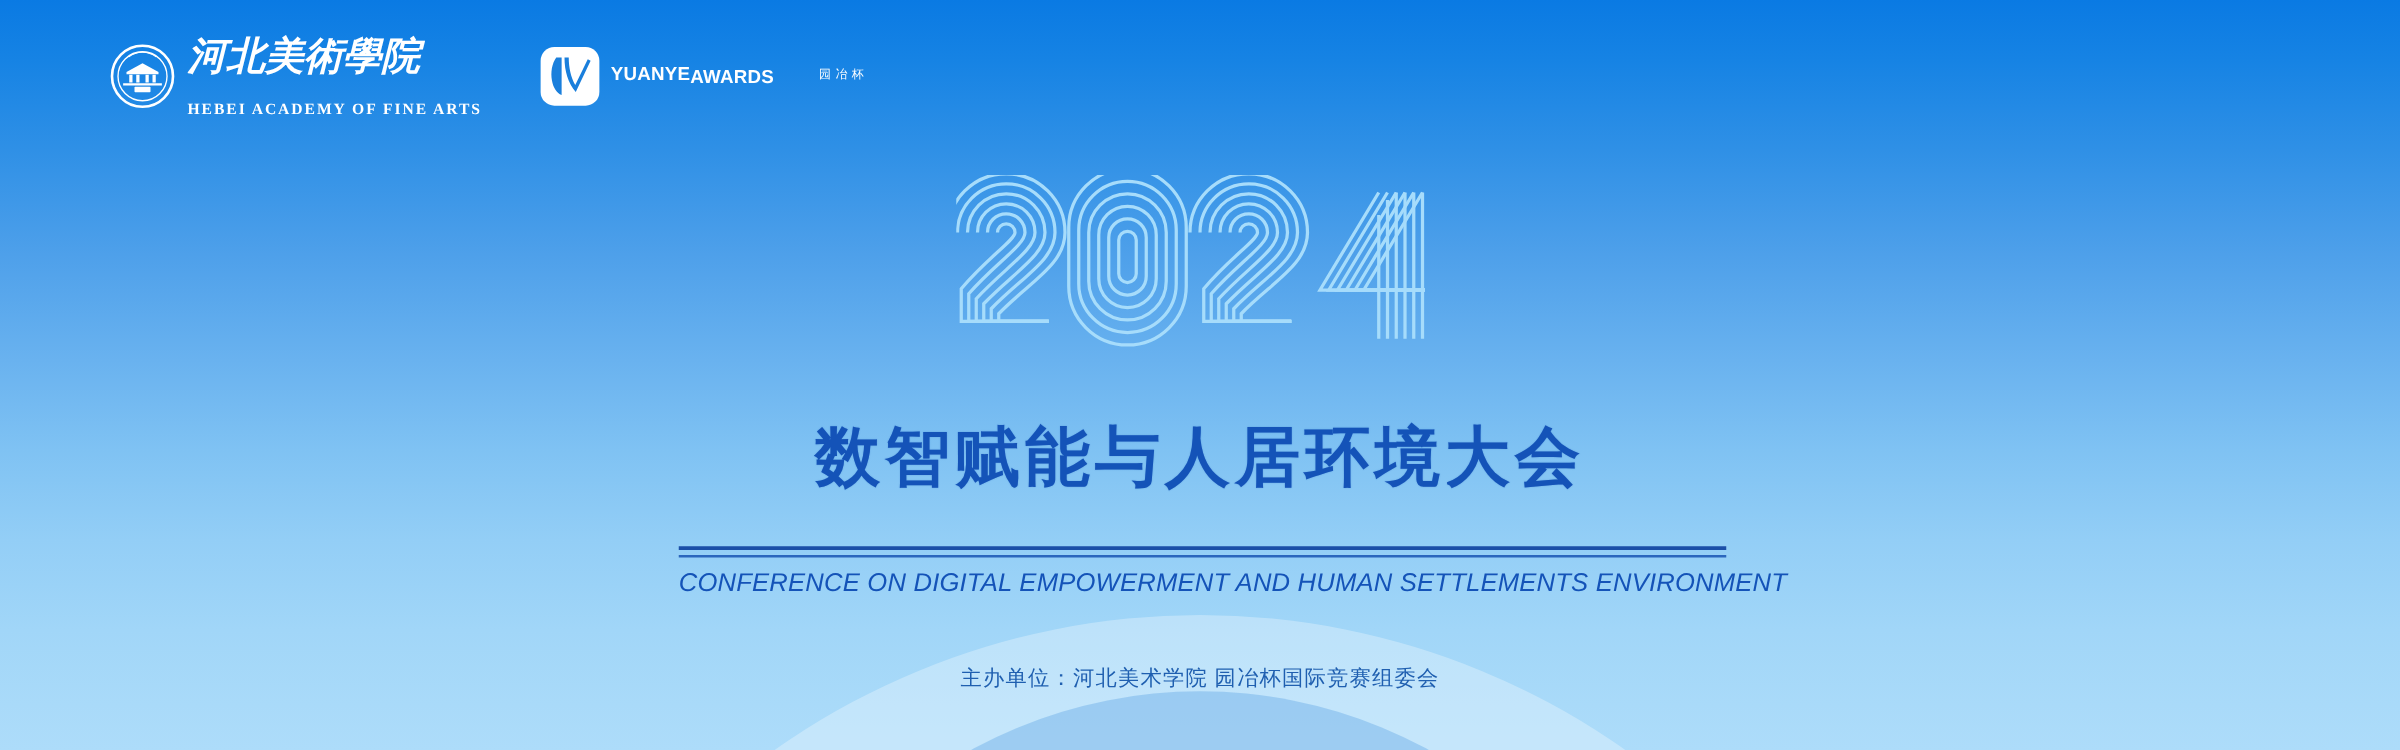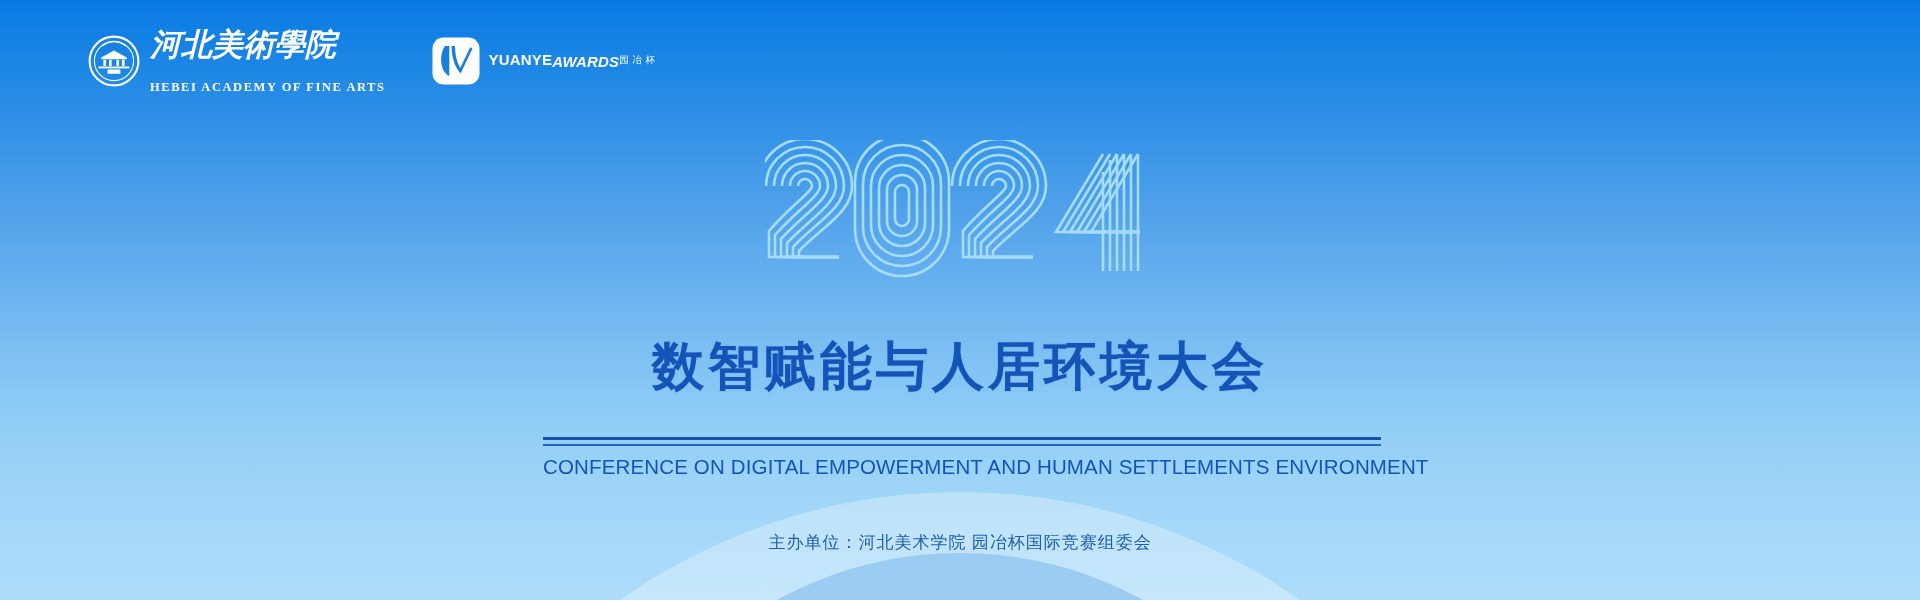--- a/index.html
+++ b/index.html
@@ -102,27 +102,28 @@
     display: flex;
     flex-direction: row;
     line-height: 1;
   }
   .yuanye-l1, .yuanye-l2 {
     color: #ffffff;
     font-weight: 700;
     font-size: 15px;
     letter-spacing: 0.2px;
   }
-  .yuanye-l2 { margin-top: 2px; font-style: italic; }
+  .yuanye-l2 { margin-top: 2px; }
   .yuanye-cn {
     color: #ffffff;
     font-size: 9.5px;
     letter-spacing: 3.6px;
     margin-top: 3px;
     white-space: nowrap;
+    margin-left: 36px;
   }
 
   
   .year-wrap {
     position: absolute;
     left: 0;
     right: 0;
     top: 140px;
     display: flex;
     justify-content: center;
@@ -169,20 +170,21 @@
     left: 543px;
     width: 838px;
     top: 455px;
     color: #1453b8;
     font-size: 20.5px;
     font-weight: 400;
     letter-spacing: 0.15px;
     white-space: nowrap;
     text-align: center;
     font-family: "Liberation Sans", "DejaVu Sans", sans-serif;
+    font-style: italic;
   }
 
   
   .organizer {
     position: absolute;
     left: 0;
     right: 0;
     top: 531px;
     text-align: center;
     color: #1f5fb0;

